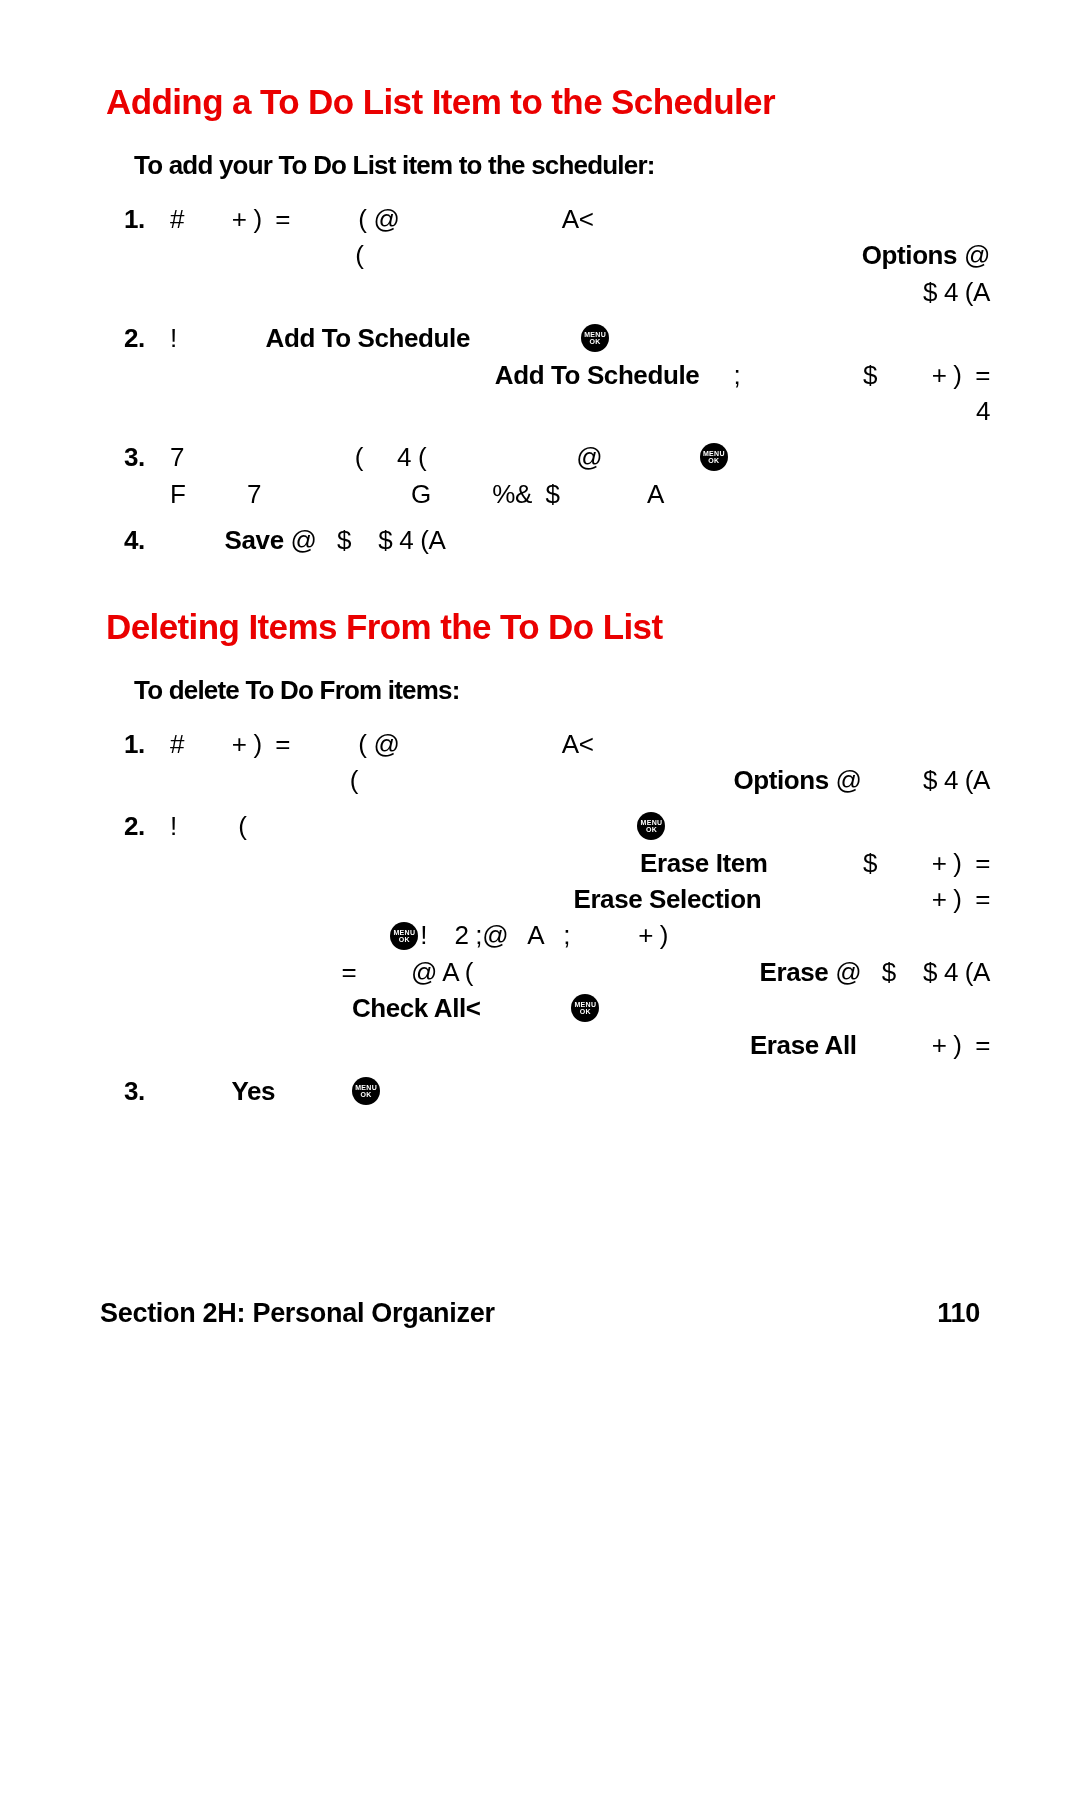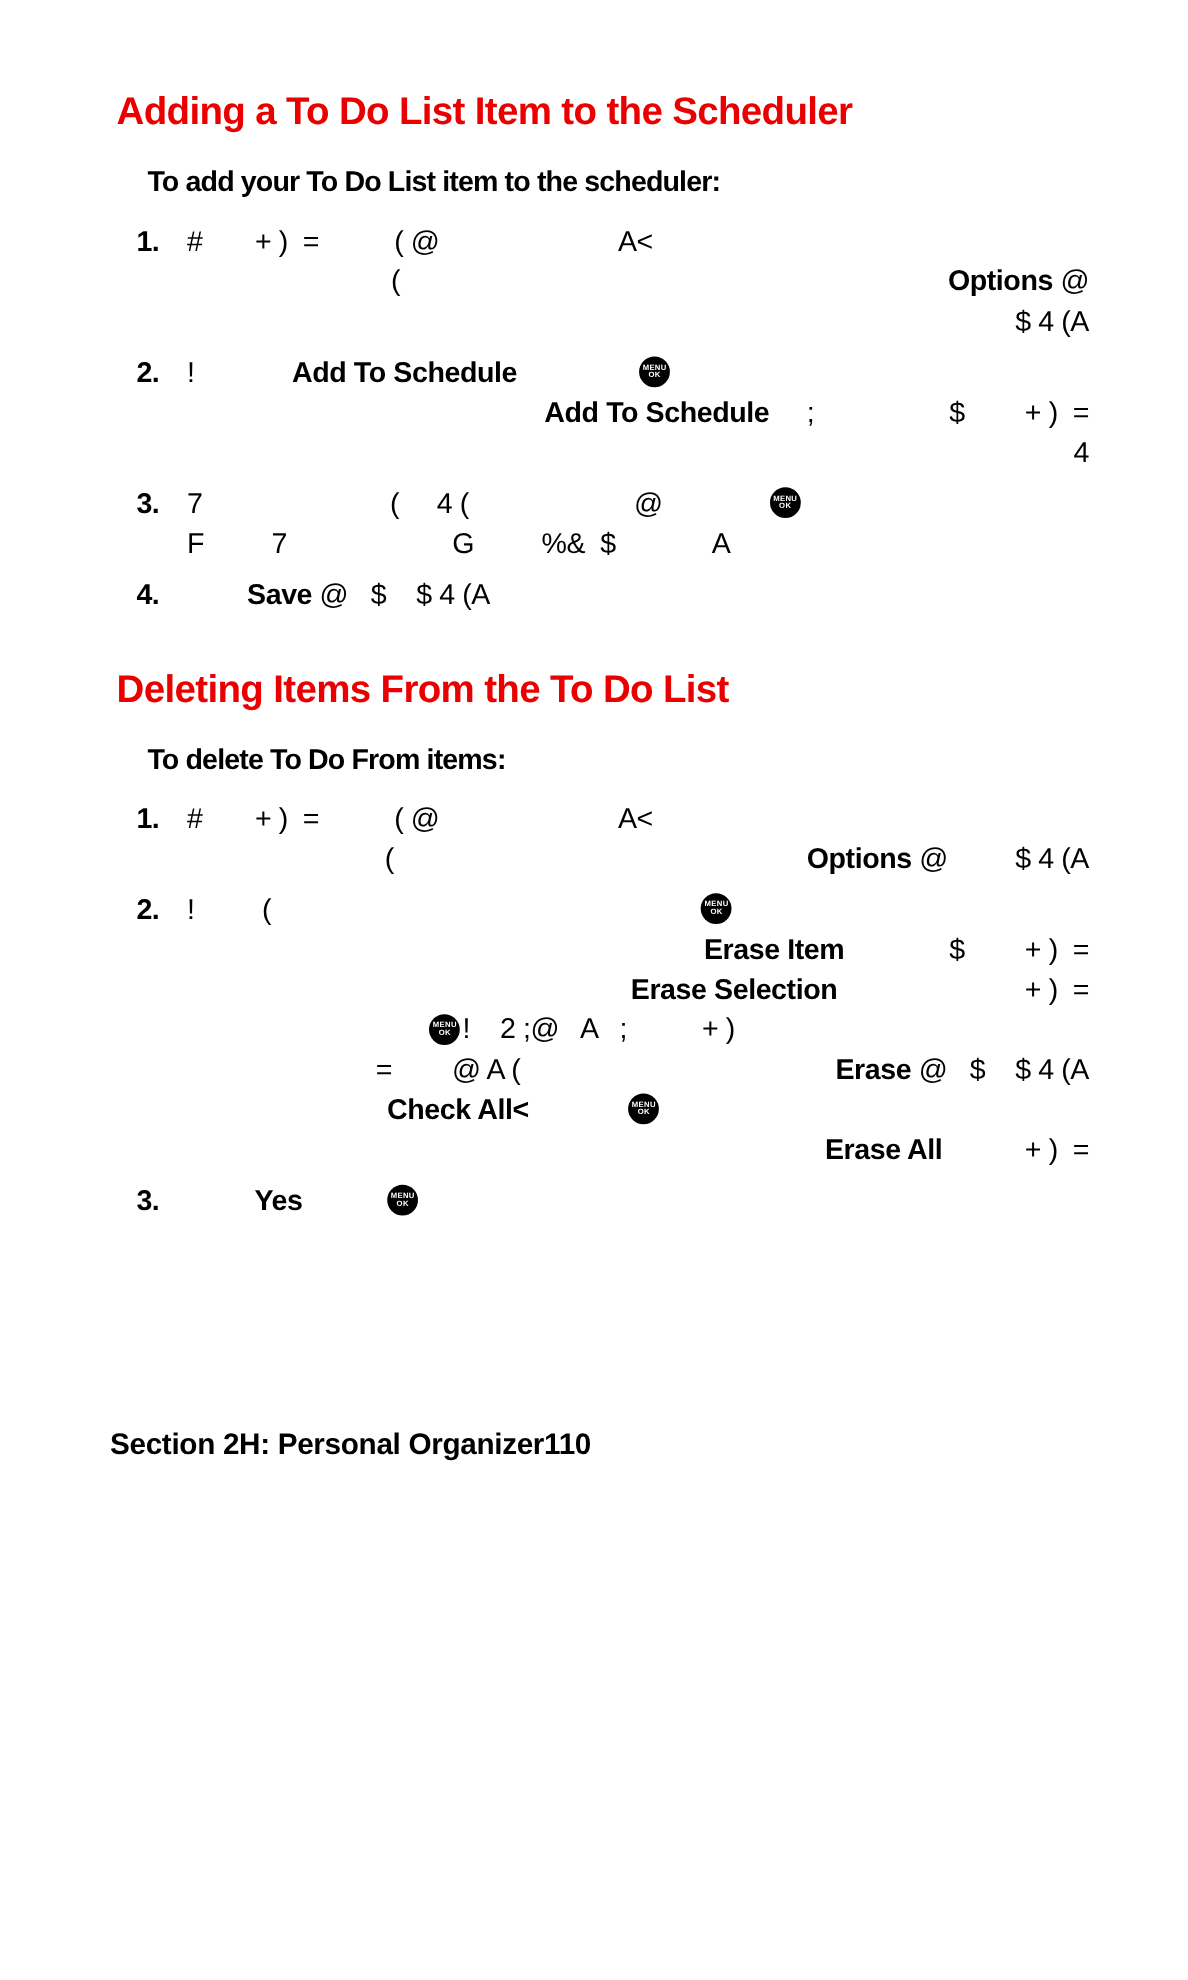--- a/index.html
+++ b/index.html
@@ -78,21 +78,21 @@
   }
   .menuok .t { font-size: 7px; }
   .menuok .o { font-size: 7px; }
   .gap { margin-top: 48px; }
   .footer {
     position: absolute;
     left: 100px;
     right: 100px;
     bottom: 60px;
     display: flex;
-    justify-content: flex-start;
+    justify-content: space-between;
     font-size: 27px;
     font-weight: 800;
     letter-spacing: -0.3px;
   }
   .ws { white-space: pre; }
 </style>
 </head>
 <body>
 
 <div class="page">

